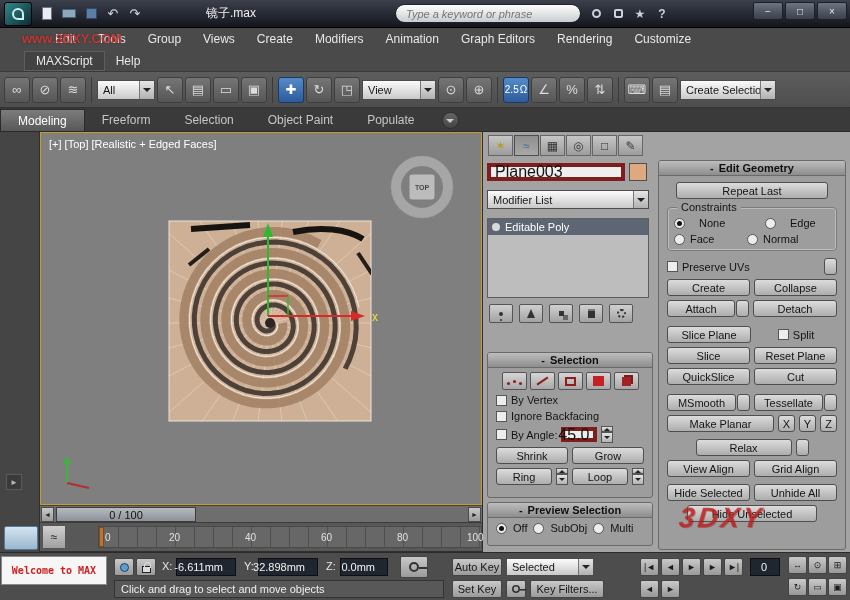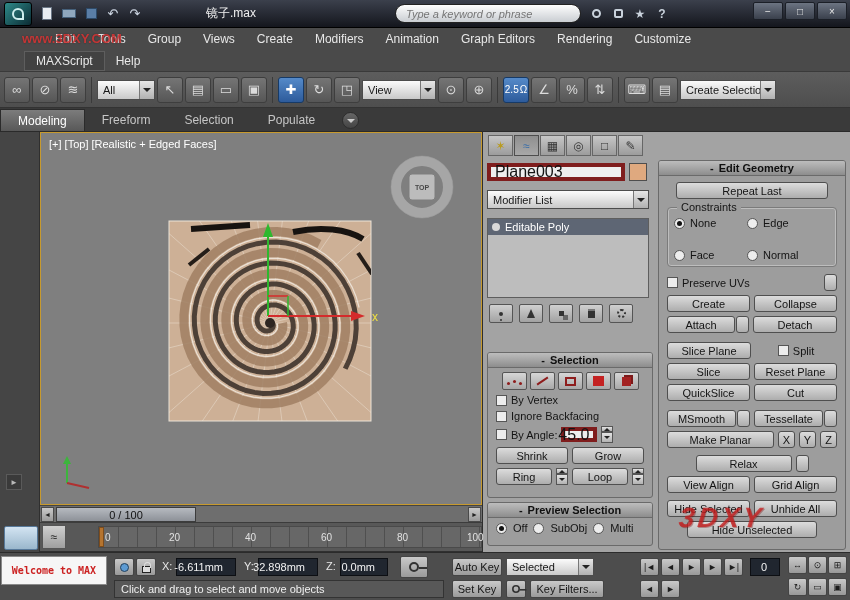--- a/index.html
+++ b/index.html
@@ -187,20 +187,21 @@
     <div class="combo" style="width:96px">
         <span class="ct">Create Selection</span>
         <span class="arw"></span>
       </div>
   </div>
 
   <div class="ribbon abs">
     <div class="rtab active">Modeling</div>
     <div class="rtab">Freeform</div>
     <div class="rtab">Selection</div>
+    <div class="rtab">Object Paint</div>
     <div class="rtab">Populate</div>
     <div class="rmin"></div>
   </div>
 
   <div class="leftstrip abs">
     <div class="stripbtn">►</div>
   </div>
 
   <div class="viewport abs">
     <div class="vp-label">[+] [Top] [Realistic + Edged Faces]</div>
@@ -393,21 +394,21 @@
     <div class="roll" style="left:175px;top:28px;width:188px;height:390px">
       <div class="rh">
           <span class="min">-</span>
           <span>Edit Geometry</span>
         </div>
       <div class="r2" style="margin-top:6px">
           <div class="pbtn" style="width:152px;margin:0 auto">Repeat Last</div>
         </div>
       <div class="grp">
         <span class="grp-label">Constraints</span>
-        <div style="display:flex;align-items:flex-end;gap:5px;margin-bottom:20px">
+        <div style="display:flex;align-items:flex-end;gap:14px;margin-bottom:4px">
           <span class="rad on"></span>
             <span class="lab" style="width:52px">None</span>
           <span class="rad"></span>
             <span class="lab">Edge</span>
         </div>
         <div style="display:flex;align-items:center;gap:5px">
           <span class="rad"></span>
             <span class="lab" style="width:52px">Face</span>
           <span class="rad"></span>
             <span class="lab">Normal</span>

